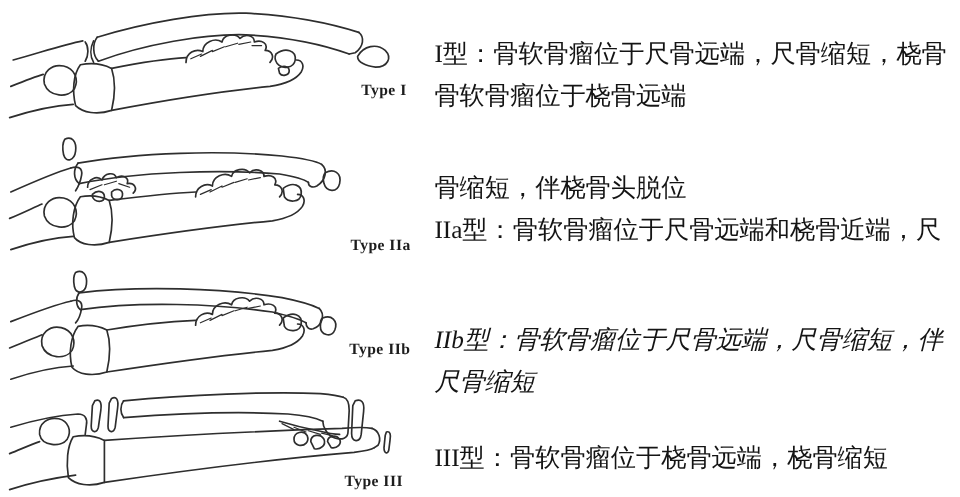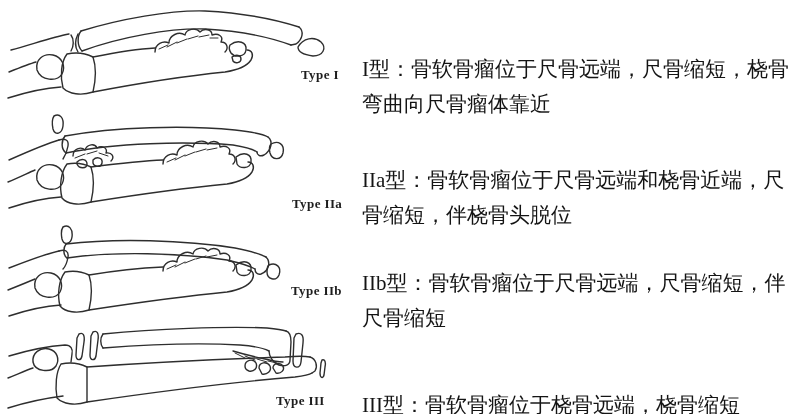--- a/index.html
+++ b/index.html
@@ -37,21 +37,20 @@
     letter-spacing: 0.4px;
     white-space: nowrap;
   }
   .desc {
     position: absolute;
     left: 362px;
     width: 438px;
     font-size: 21px;
     line-height: 35px;
     color: #141414;
-    margin-top: 24px;
   }
   .desc .line { display: block; }
 </style>
 </head>
 <body>
 
 <div class="page">
 
   <div class="illus" style="left:5px; top:4px;">
     <svg width="345" height="100" viewBox="0 0 345 100">
@@ -189,33 +188,33 @@
       <g>
         <path class="sk" d="M82,51 C140,47 220,43 280,41 C292,40 300,40 305,41"></path>
         <path class="sk" d="M82,86 C150,76 230,66 290,61 C298,60 304,59 307,57"></path>
         <path class="sk" d="M305,41 C311,43 313,50 310,55 L307,57"></path>
       </g>
       <g>
         <path class="sk" d="M317,44 C320,43 321,46 320,51 L319,59 C318,63 315,62 315,57 L316,47 Z"></path>
       </g>
     </svg>
   </div>
-  <div class="type-label" style="left:276px; top:393px;">Type III</div>
+  <div class="type-label" style="left:287px; top:393px;">Type III</div>
 
   <div class="desc" style="top:28px;">
     <span class="line">I型：骨软骨瘤位于尺骨远端，尺骨缩短，桡骨</span>
-    <span class="line">弯曲向尺骨瘤体靠近</span>
+    <span class="line">骨软骨瘤位于桡骨远端</span>
   </div>
 
   <div class="desc" style="top:139px;">
+    <span class="line">骨缩短，伴桡骨头脱位</span>
     <span class="line">IIa型：骨软骨瘤位于尺骨远端和桡骨近端，尺</span>
-    <span class="line">骨缩短，伴桡骨头脱位</span>
-  </div>
-
-  <div class="desc" style="top:242px;">
+  </div>
+
+  <div class="desc" style="top:266px;font-style:italic;">
     <span class="line">IIb型：骨软骨瘤位于尺骨远端，尺骨缩短，伴</span>
     <span class="line">尺骨缩短</span>
   </div>
 
   <div class="desc" style="top:364px;">
     <span class="line">III型：骨软骨瘤位于桡骨远端，桡骨缩短</span>
   </div>
 
 </div>
 

